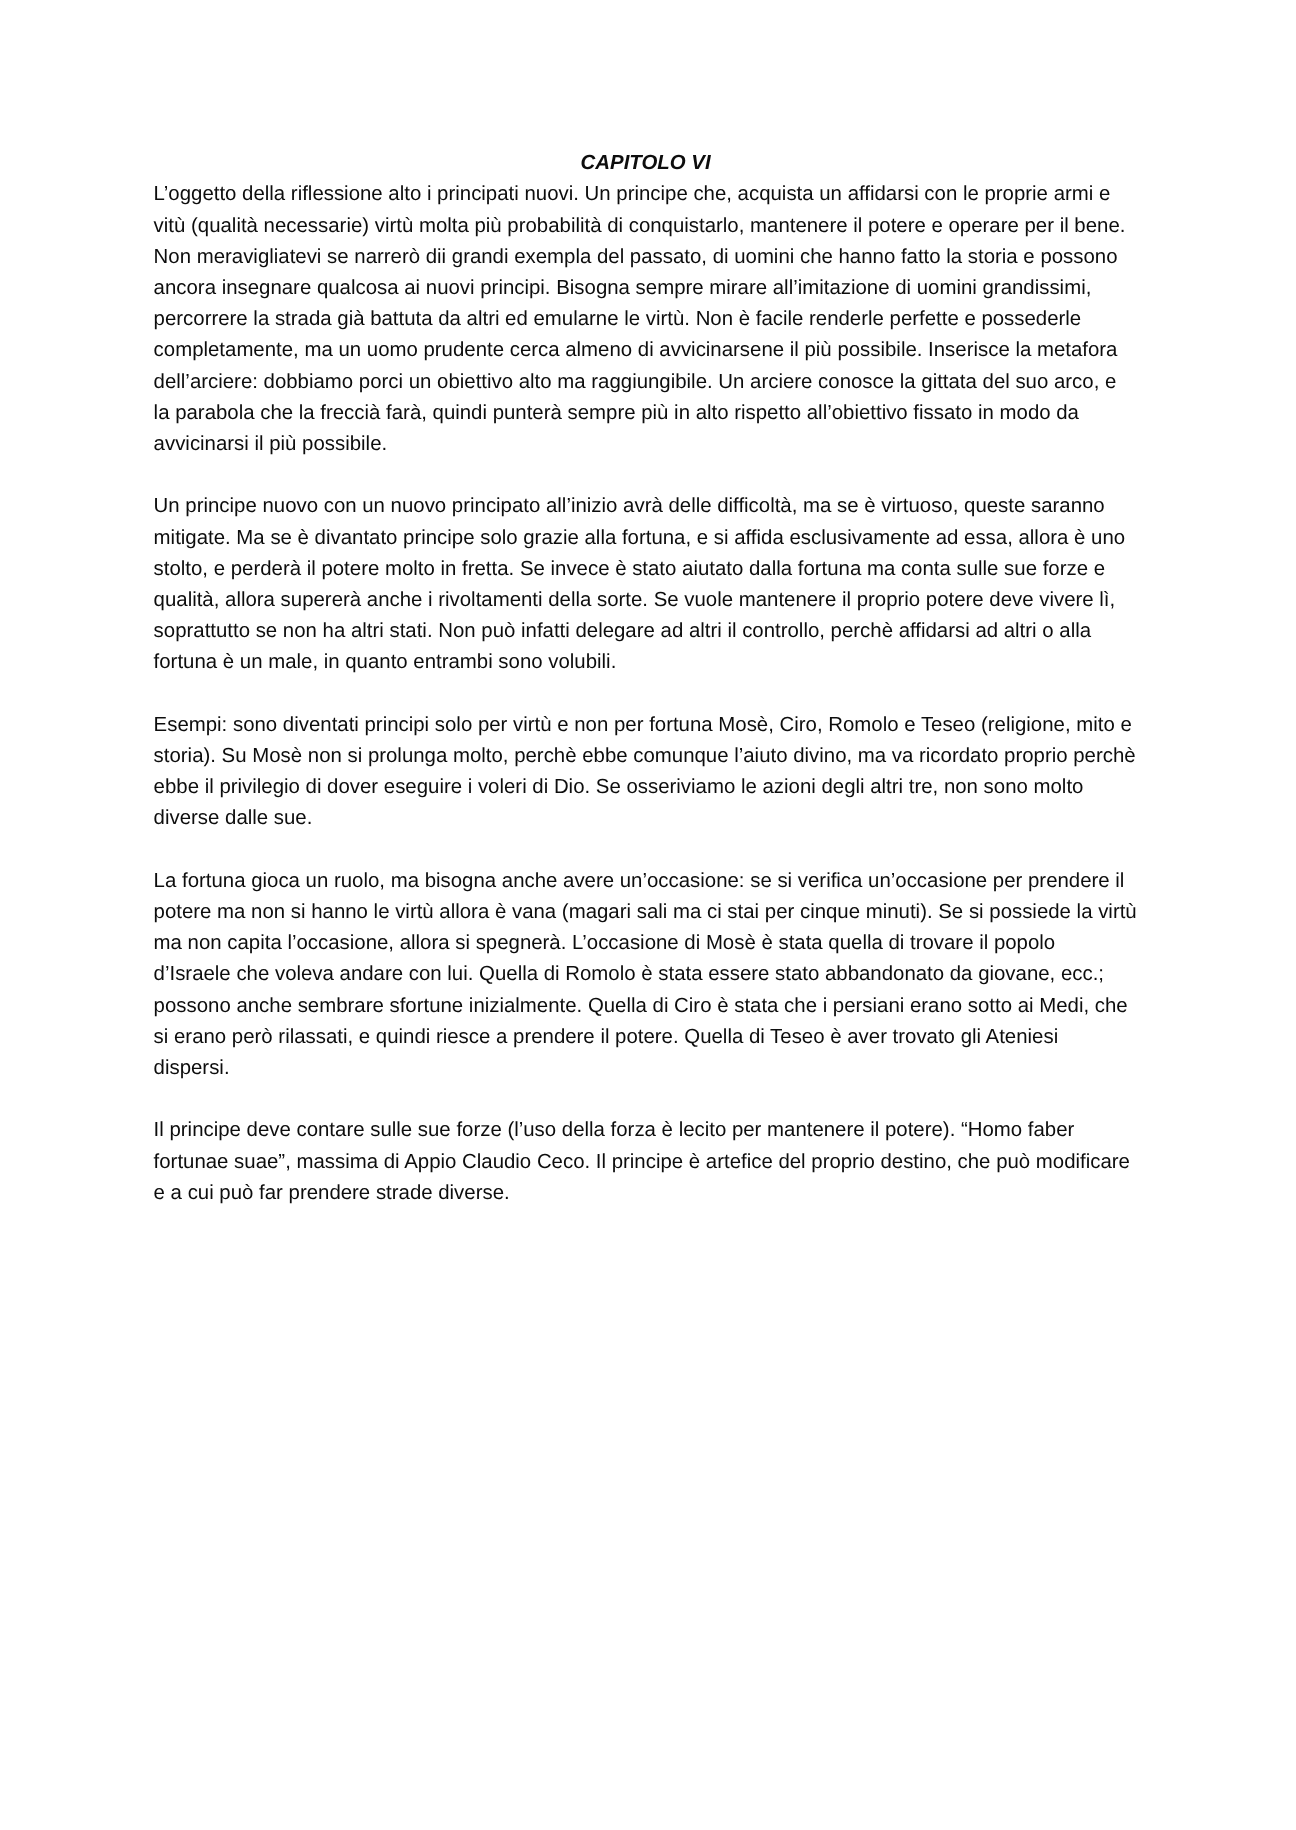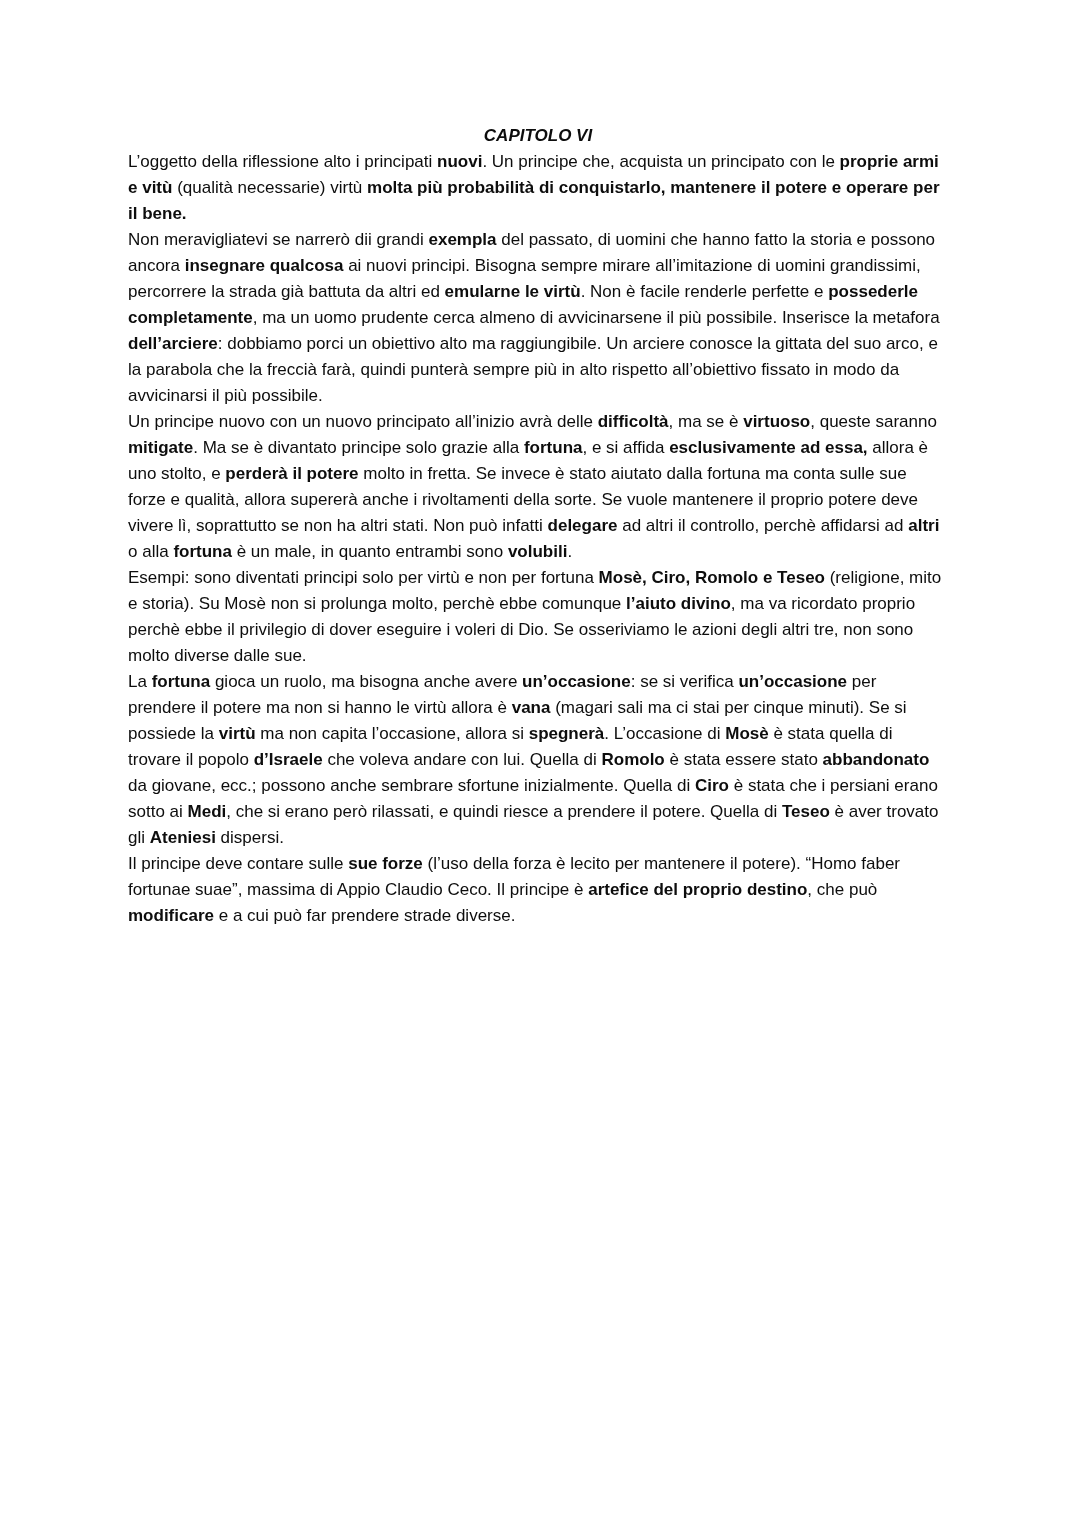--- a/index.html
+++ b/index.html
@@ -23,31 +23,32 @@
     line-height: 26px;
     font-weight: bold;
     font-style: italic;
     text-align: center;
     margin: 0;
   }
   p.para {
     margin: 0;
   }
   p.para.gap {
+    margin-top: 26px;
   }
   .b {
-    font-weight: bold;
+    font-weight: normal;
   }
 </style>
 </head>
 <body>
 
 <div class="page">
   <h1 class="title">CAPITOLO VI</h1>
   <div id="doc-body">
-      <p class="para"><span>L’oggetto della riflessione alto i principati </span><span class="b">nuovi</span><span>. Un principe che, acquista un principato con le </span><span class="b">proprie armi e vitù</span><span> (qualità necessarie) virtù </span><span class="b">molta più probabilità di conquistarlo, mantenere il potere e operare per il bene.</span></p>
+      <p class="para"><span>L’oggetto della riflessione alto i principati </span><span class="b">nuovi</span><span>. Un principe che, acquista un affidarsi con le </span><span class="b">proprie armi e vitù</span><span> (qualità necessarie) virtù </span><span class="b">molta più probabilità di conquistarlo, mantenere il potere e operare per il bene.</span></p>
       <p class="para"><span>Non meravigliatevi se narrerò dii grandi </span><span class="b">exempla</span><span> del passato, di uomini che hanno fatto la storia e possono ancora </span><span class="b">insegnare qualcosa</span><span> ai nuovi principi. Bisogna sempre mirare all’imitazione di uomini grandissimi, percorrere la strada già battuta da altri ed </span><span class="b">emularne le virtù</span><span>. Non è facile renderle perfette e </span><span class="b">possederle completamente</span><span>, ma un uomo prudente cerca almeno di avvicinarsene il più possibile. Inserisce la metafora </span><span class="b">dell’arciere</span><span>: dobbiamo porci un obiettivo alto ma raggiungibile. Un arciere conosce la gittata del suo arco, e la parabola che la freccià farà, quindi punterà sempre più in alto rispetto all’obiettivo fissato in modo da avvicinarsi il più possibile.</span></p>
       <p class="para gap"><span>Un principe nuovo con un nuovo principato all’inizio avrà delle </span><span class="b">difficoltà</span><span>, ma se è </span><span class="b">virtuoso</span><span>, queste saranno </span><span class="b">mitigate</span><span>. Ma se è divantato principe solo grazie alla </span><span class="b">fortuna</span><span>, e si affida </span><span class="b">esclusivamente ad essa,</span><span> allora è uno stolto, e </span><span class="b">perderà il potere</span><span> molto in fretta. Se invece è stato aiutato dalla fortuna ma conta sulle sue forze e qualità, allora supererà anche i rivoltamenti della sorte. Se vuole mantenere il proprio potere deve vivere lì, soprattutto se non ha altri stati. Non può infatti </span><span class="b">delegare</span><span> ad altri il controllo, perchè affidarsi ad </span><span class="b">altri</span><span> o alla </span><span class="b">fortuna</span><span> è un male, in quanto entrambi sono </span><span class="b">volubili</span><span>.</span></p>
       <p class="para gap"><span>Esempi: sono diventati principi solo per virtù e non per fortuna </span><span class="b">Mosè, Ciro, Romolo e Teseo</span><span> (religione, mito e storia). Su Mosè non si prolunga molto, perchè ebbe comunque </span><span class="b">l’aiuto divino</span><span>, ma va ricordato proprio perchè ebbe il privilegio di dover eseguire i voleri di Dio. Se osseriviamo le azioni degli altri tre, non sono molto diverse dalle sue.</span></p>
       <p class="para gap"><span>La </span><span class="b">fortuna</span><span> gioca un ruolo, ma bisogna anche avere </span><span class="b">un’occasione</span><span>: se si verifica </span><span class="b">un’occasione</span><span> per prendere il potere ma non si hanno le virtù allora è </span><span class="b">vana</span><span> (magari sali ma ci stai per cinque minuti). Se si possiede la </span><span class="b">virtù</span><span> ma non capita l’occasione, allora si </span><span class="b">spegnerà</span><span>. L’occasione di </span><span class="b">Mosè</span><span> è stata quella di trovare il popolo </span><span class="b">d’Israele</span><span> che voleva andare con lui. Quella di </span><span class="b">Romolo</span><span> è stata essere stato </span><span class="b">abbandonato</span><span> da giovane, ecc.; possono anche sembrare sfortune inizialmente. Quella di </span><span class="b">Ciro</span><span> è stata che i persiani erano sotto ai </span><span class="b">Medi</span><span>, che si erano però rilassati, e quindi riesce a prendere il potere. Quella di </span><span class="b">Teseo</span><span> è aver trovato gli </span><span class="b">Ateniesi</span><span> dispersi.</span></p>
       <p class="para gap"><span>Il principe deve contare sulle </span><span class="b">sue forze</span><span> (l’uso della forza è lecito per mantenere il potere). “Homo faber fortunae suae”, massima di Appio Claudio Ceco. Il principe è </span><span class="b">artefice del proprio destino</span><span>, che può </span><span class="b">modificare</span><span> e a cui può far prendere strade diverse.</span></p>
     </div>
 </div>
 
 </body></html>

